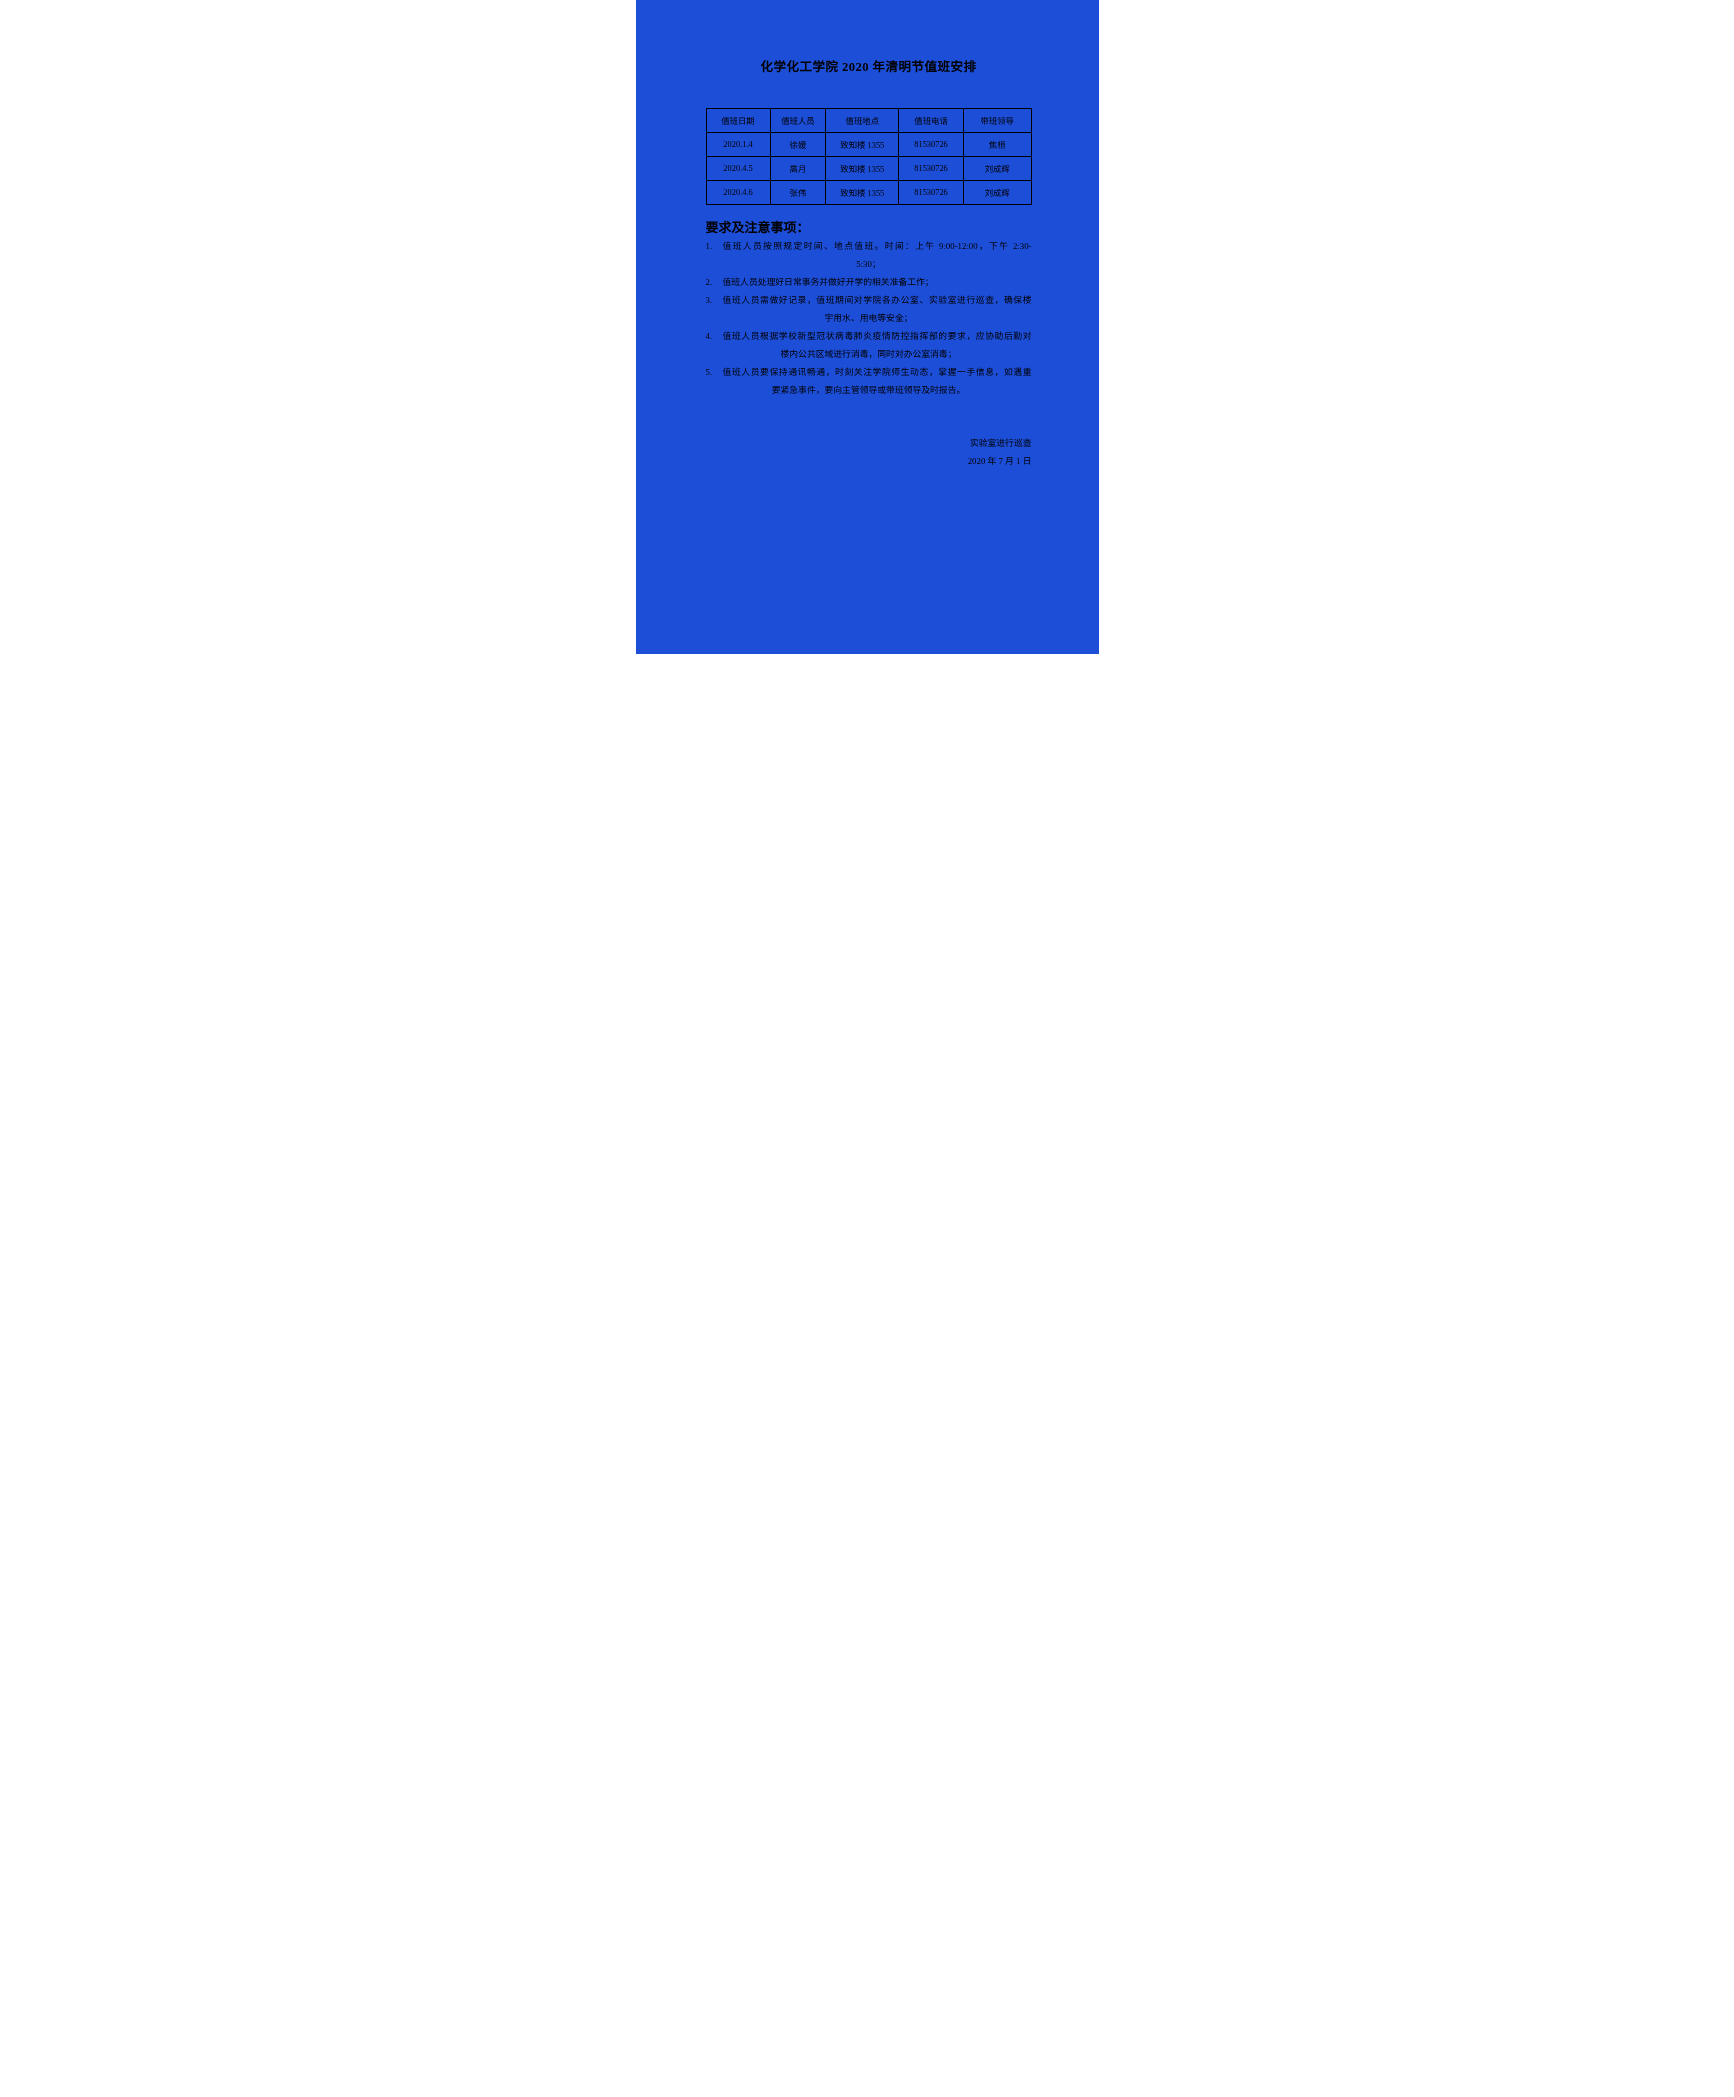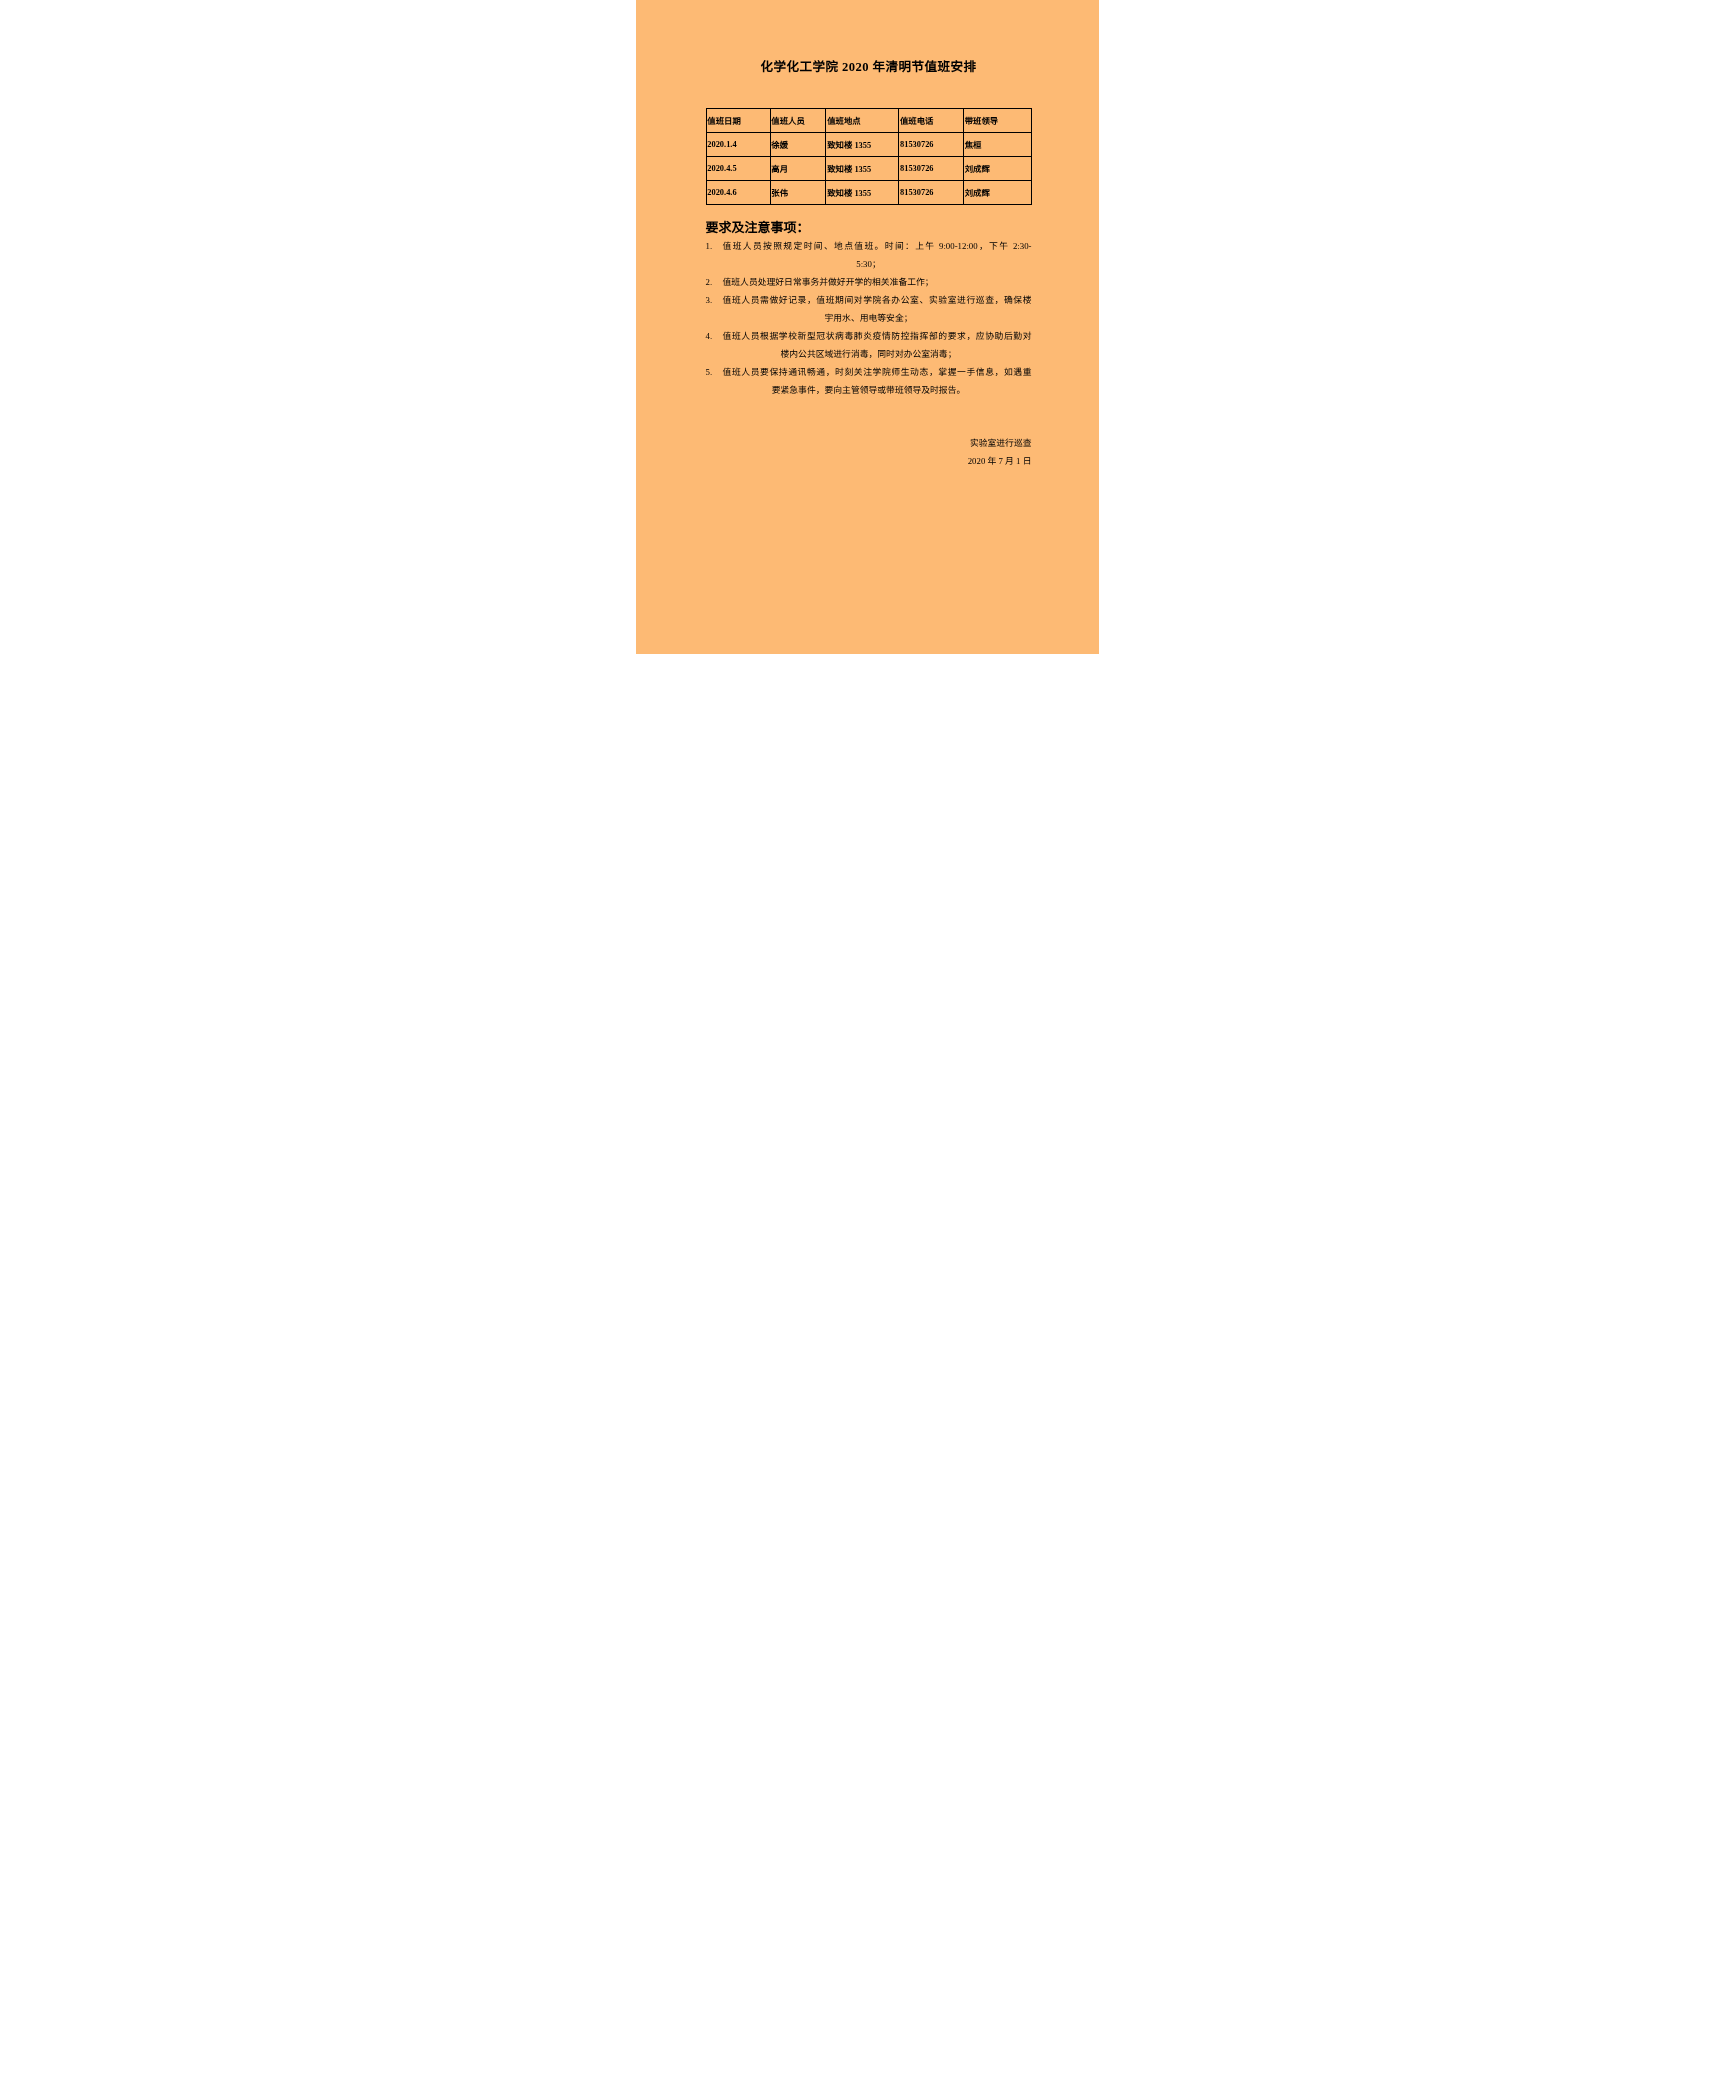--- a/index.html
+++ b/index.html
@@ -5,21 +5,21 @@
   html, body {
     margin: 0;
     padding: 0;
     background: #ffffff;
   }
   .page {
     position: relative;
     width: 463px;
     height: 654px;
     margin: 0 auto;
-    background: #fdba74;
+    background: #1d4ed8;
     color: #000000;
     font-family: "Liberation Serif", "DejaVu Serif", serif;
     box-sizing: border-box;
     padding: 0 67px 0 70px;
     overflow: hidden;
   }
   .doc-title {
     margin: 0;
     padding-top: 59px;
     text-align: center;
@@ -34,24 +34,24 @@
     width: 100%;
     margin-top: 31px;
     table-layout: fixed;
   }
   table.duty-table th,
   table.duty-table td {
     border-top: 1px solid #000000;
     border-bottom: 1px solid #000000;
     border-left: 0.4px solid #000000;
     border-right: 0.4px solid #000000;
-    text-align: left;
+    text-align: center;
     vertical-align: middle;
     font-size: 8.4px;
-    font-weight: bold;
+    font-weight: normal;
     height: 23px;
     padding: 0 0.8px;
     white-space: nowrap;
   }
   .notes-heading {
     margin: 0;
     margin-top: 14px;
     font-size: 13px;
     font-weight: bold;
     line-height: 18px;

